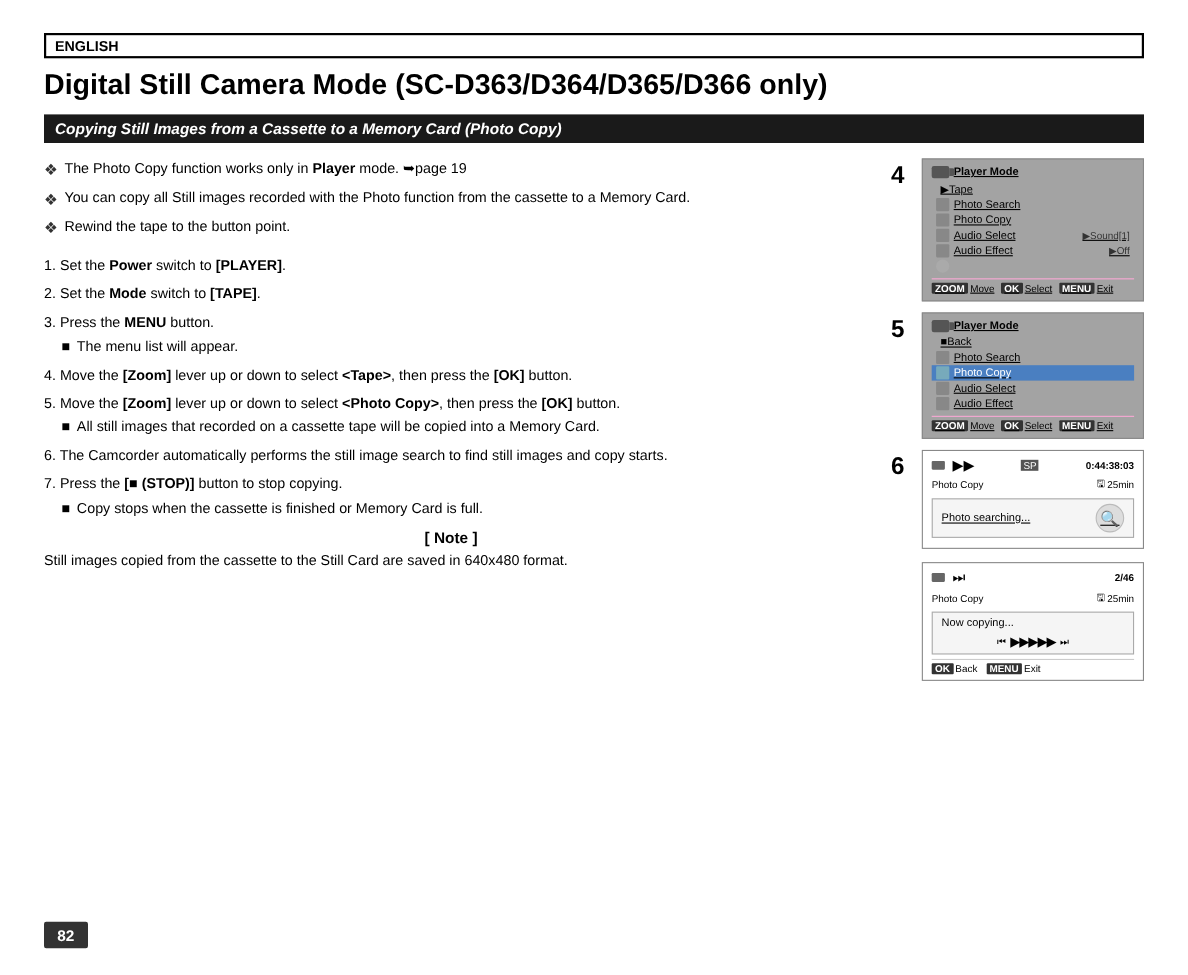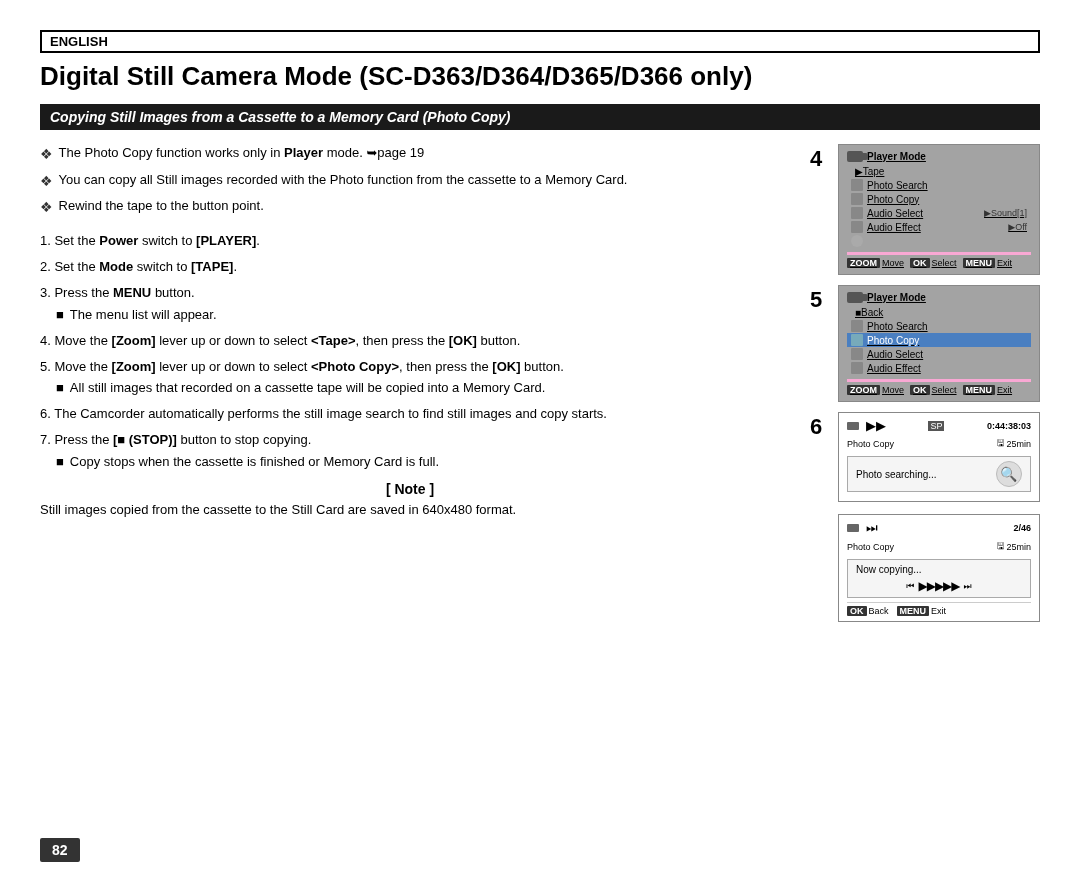--- a/index.html
+++ b/index.html
@@ -189,21 +189,21 @@
     .side-value {
       margin-left: auto;
       font-size: 9px;
       color: #333;
     }
     .screen-footer {
       display: flex;
       align-items: center;
       margin-top: 4px;
       padding-top: 3px;
-      border-top: 3px solid #f9a8d4;
+      border-top: 1px solid #f9a8d4;
       font-size: 9px;
       gap: 6px;
     }
     .footer-btn {
       display: flex;
       align-items: center;
       gap: 2px;
     }
     .footer-btn-label {
       font-weight: bold;
@@ -257,20 +257,21 @@
     }
     .searching-box {
       border: 1px solid #aaa;
       background: #f5f5f5;
       margin: 4px 0;
       padding: 4px 8px;
       display: flex;
       align-items: center;
       justify-content: space-between;
       font-size: 10px;
+      text-decoration: underline;
     }
     .copying-box {
       border: 1px solid #aaa;
       background: #f5f5f5;
       margin: 4px 0;
       padding: 4px 8px;
       font-size: 10px;
     }
     .copy-progress {
       display: flex;

